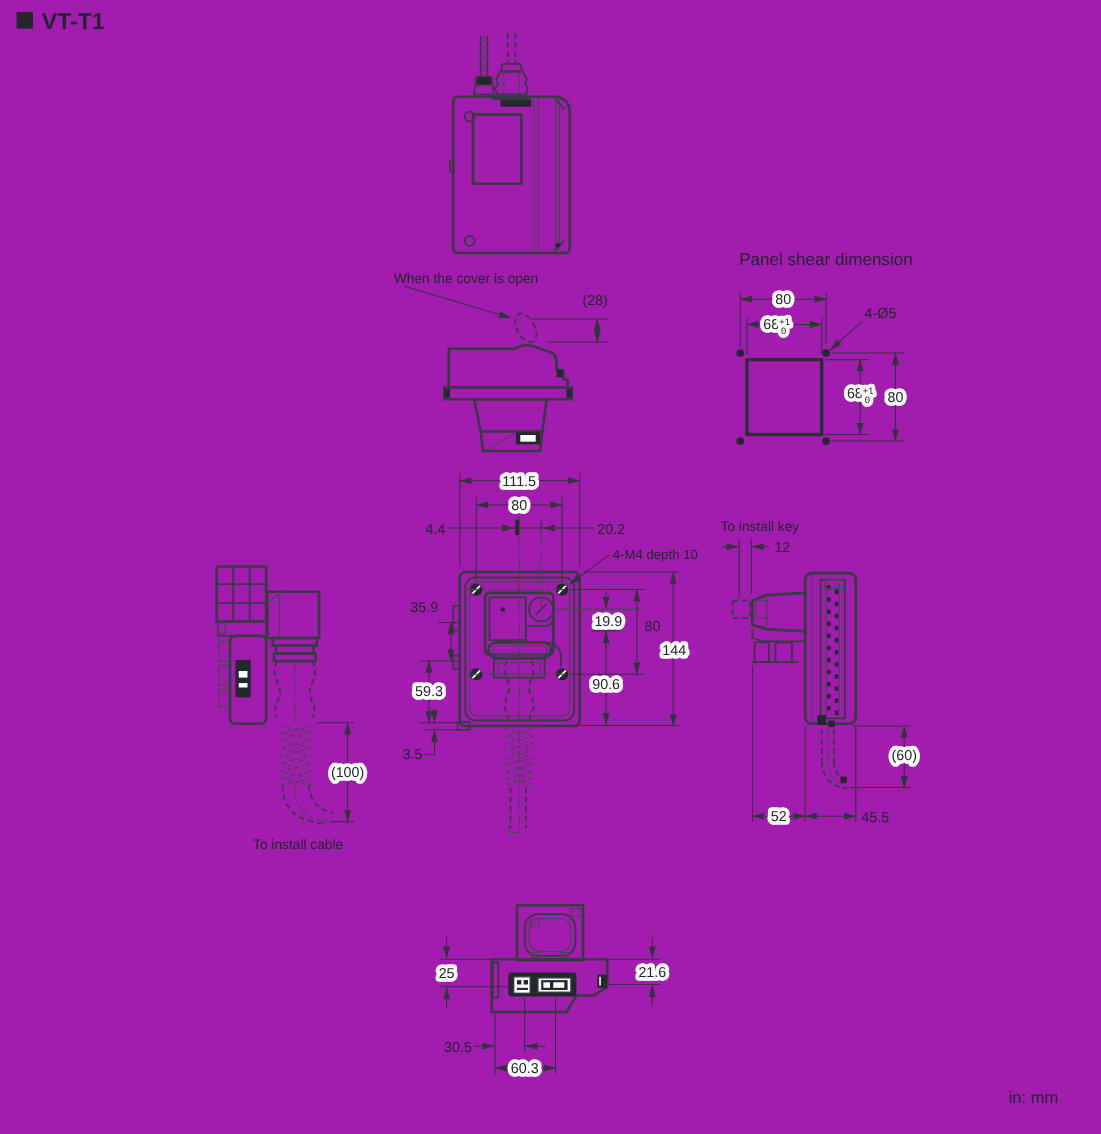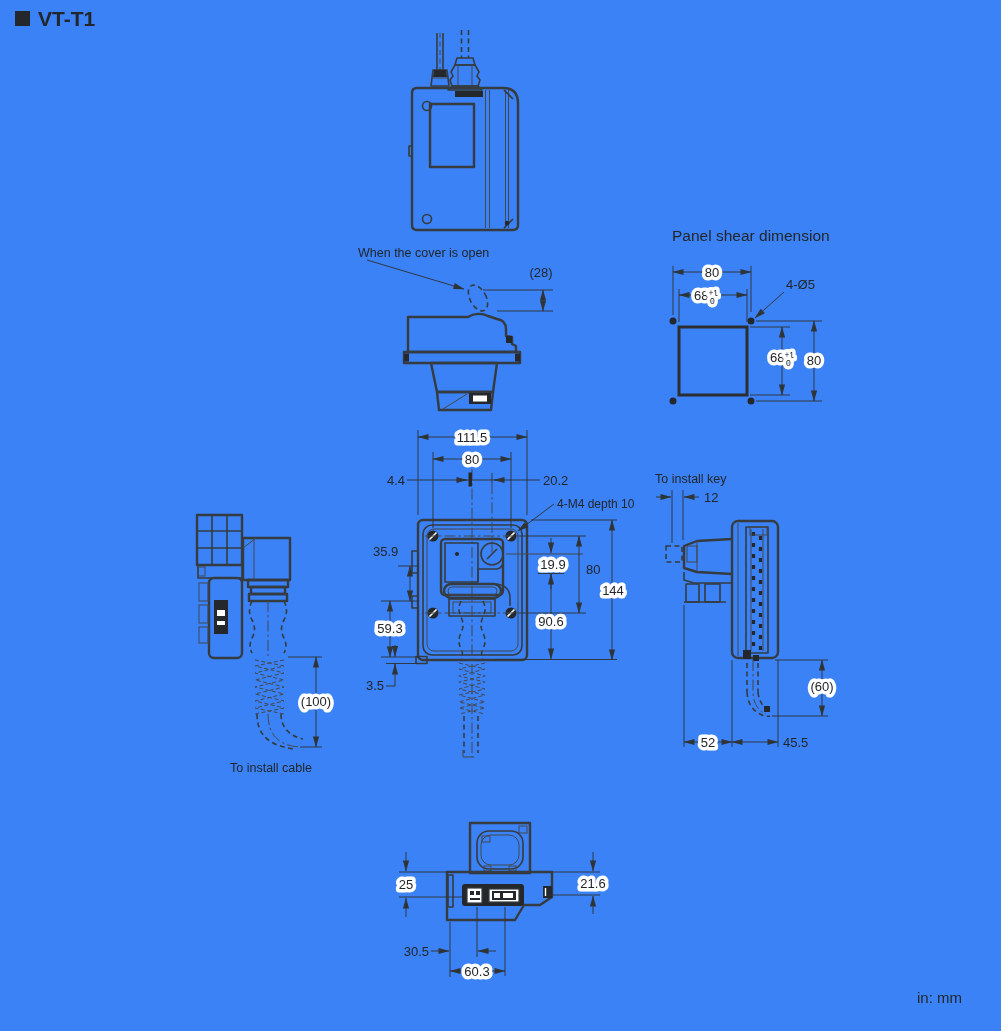--- a/index.html
+++ b/index.html
@@ -1,16 +1,16 @@
 <!DOCTYPE html>
 <html><head>
 <meta charset="utf-8">
 <style>
   html,body{margin:0;padding:0;background:#fff;}
-  .page{position:relative;width:1001px;height:1031px;background:#3b82f6;overflow:hidden;}
+  .page{position:relative;width:1001px;height:1031px;background:#a21caf;overflow:hidden;}
   svg{position:absolute;left:0;top:0;}
   text{font-family:"Liberation Sans","DejaVu Sans",sans-serif;fill:#22262a;font-size:13px;}
   .ttl{font-size:15.5px;}
   .note{font-size:12.5px;}
   .big{font-size:21px;font-weight:bold;}
   .unit{font-size:15px;}
   .tol{font-size:8.5px;}
   .lblbg{paint-order:stroke;stroke:#ffffff;stroke-width:7px;stroke-linejoin:round;}
   .s-thick{stroke:#363b3f;stroke-width:2.4;fill:none;stroke-linejoin:round;stroke-linecap:round;}
   .s-med{stroke:#363b3f;stroke-width:1.6;fill:none;stroke-linejoin:round;}

